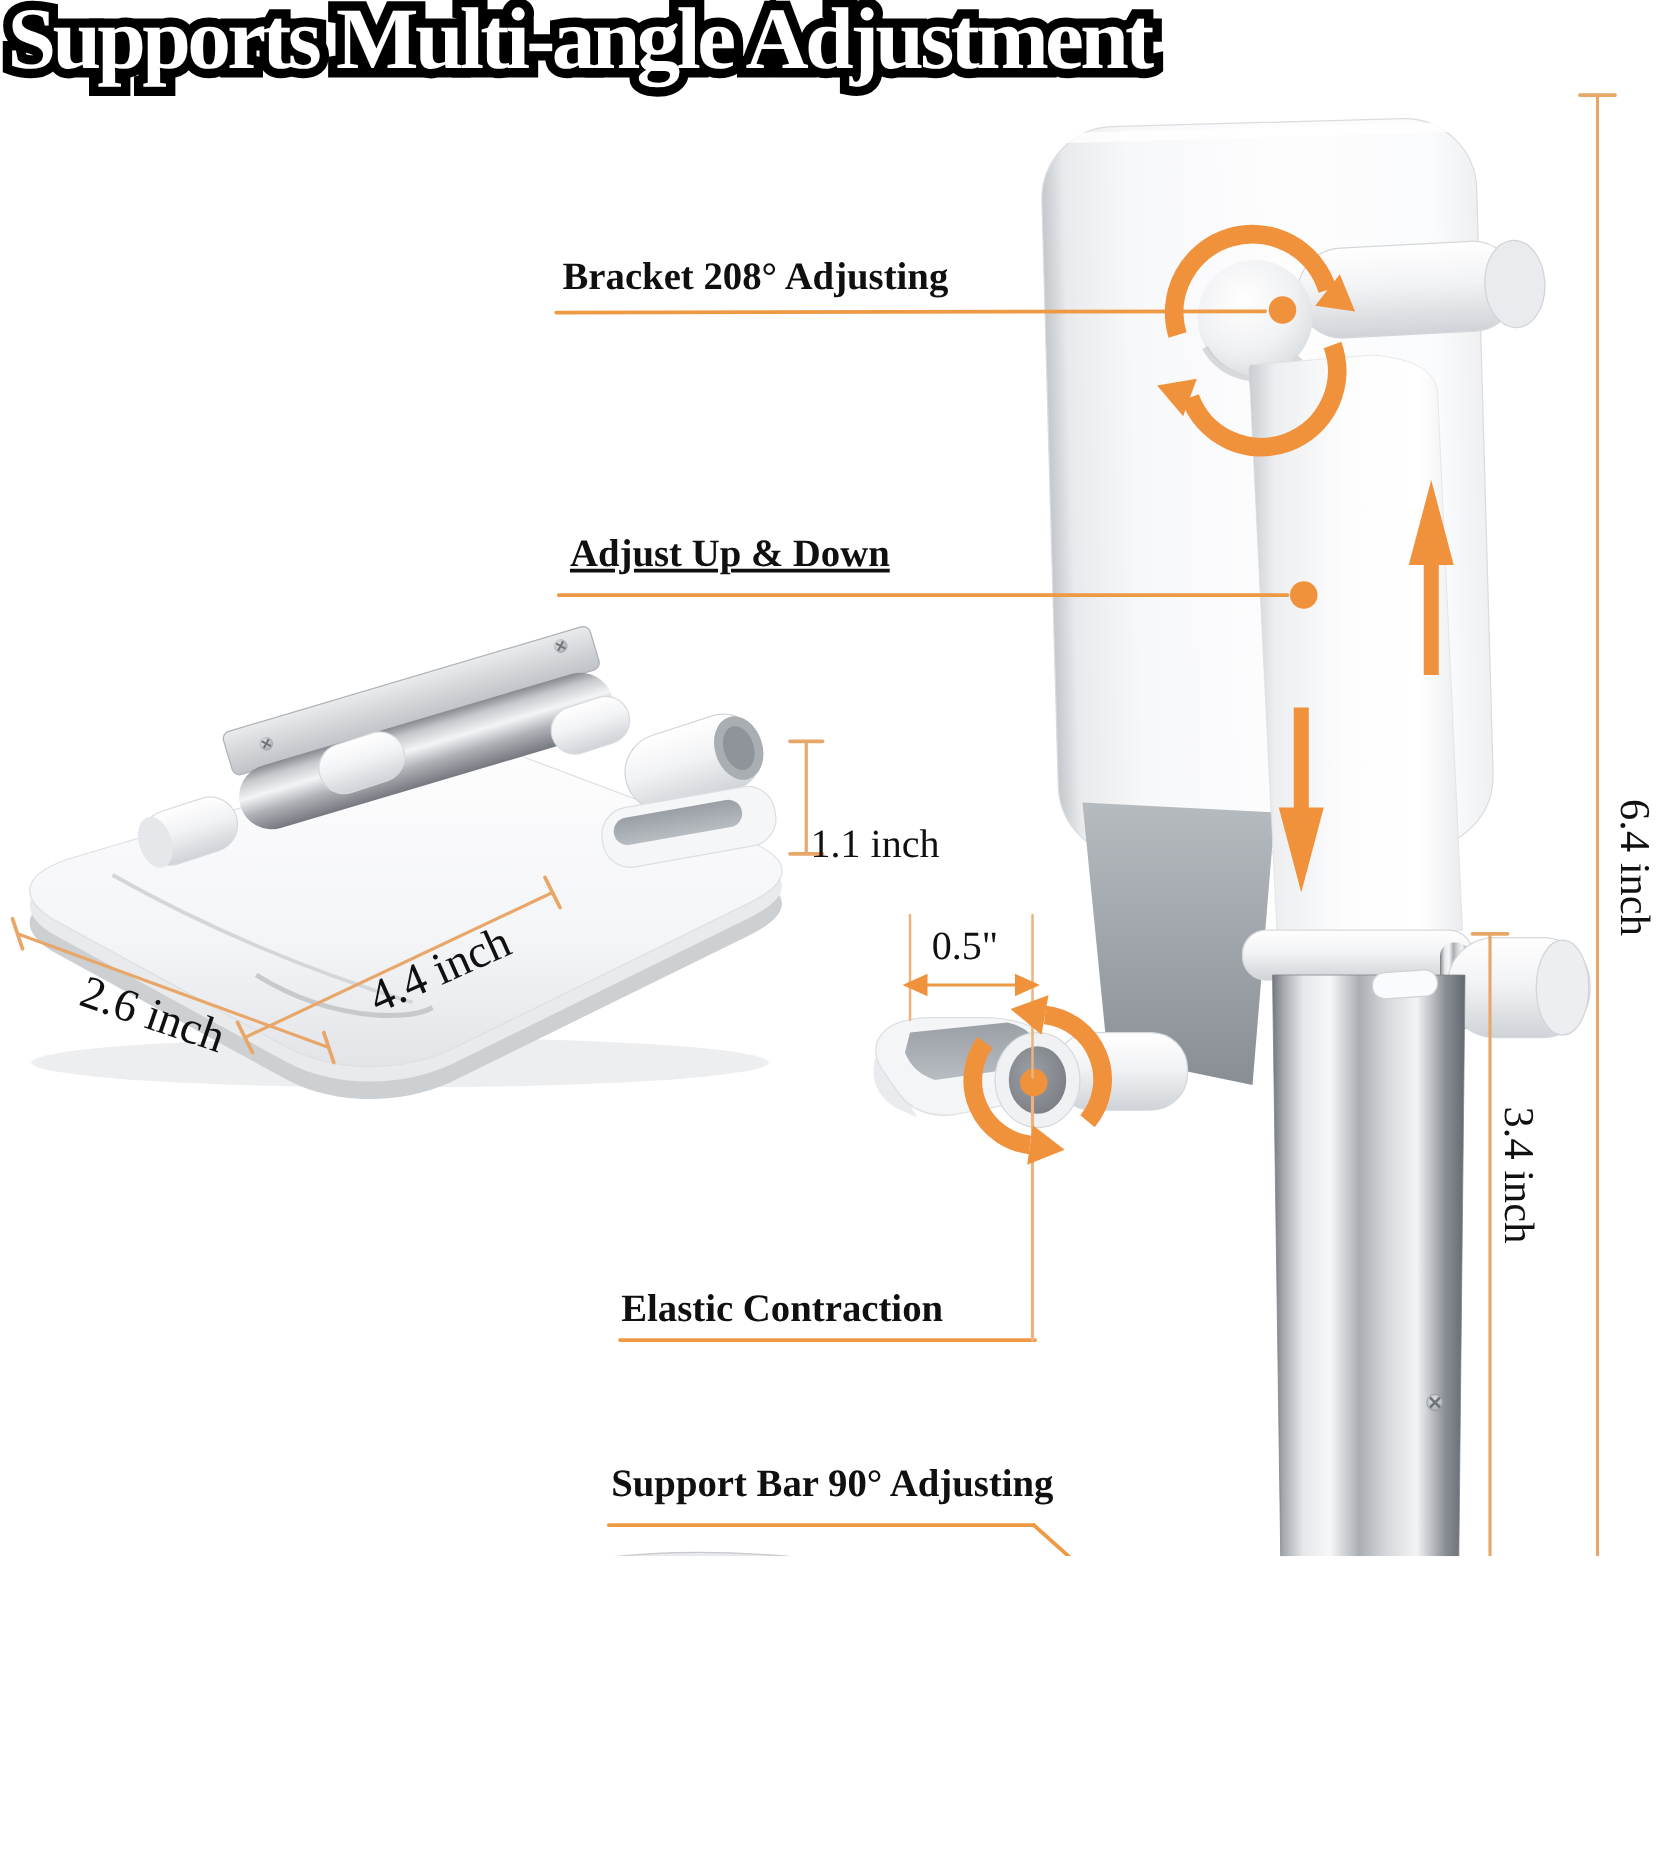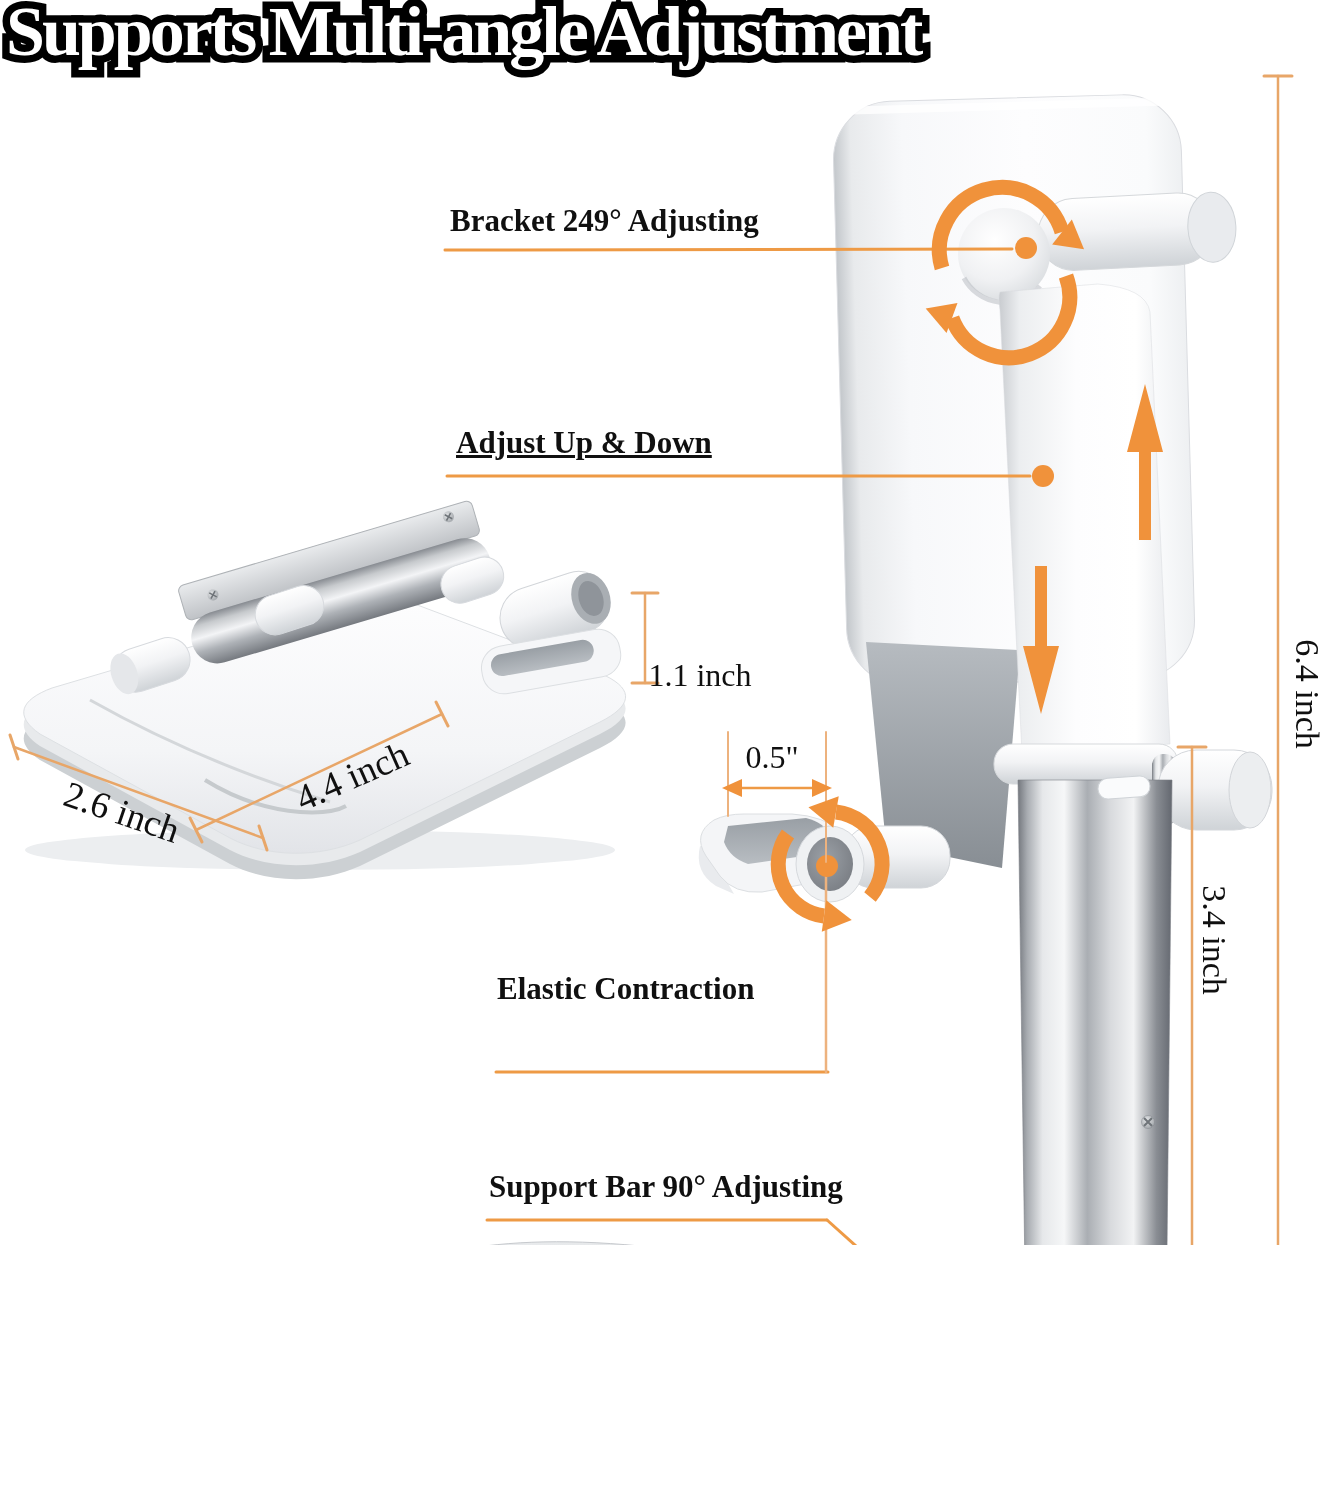--- a/index.html
+++ b/index.html
@@ -309,23 +309,23 @@
       <polygon points="0,-16 28,0 0,16" fill="#F0923B" transform="translate(1030,1424) rotate(15)"></polygon>
     </g>
   </g>
 </svg>
 
   <div class="title-wrap">
     <span class="title-layer t-stroke">Supports Multi-angle Adjustment</span>
     <span class="title-layer t-fill">Supports Multi-angle Adjustment</span>
   </div>
 
-  <div class="txt label" style="left:450px;top:203px;">Bracket 249° Adjusting</div>
+  <div class="txt label" style="left:450px;top:203px;">Bracket 208° Adjusting</div>
   <div class="txt label" style="left:456px;top:425px;text-decoration:underline;">Adjust Up &amp; Down</div>
-  <div class="txt label" style="left:497px;top:971px;text-align:center;">Elastic Contraction</div>
+  <div class="txt label" style="left:497px;top:1029px;text-align:center;">Elastic Contraction</div>
   <div class="txt label" style="left:489px;top:1169px;">Support Bar 90° Adjusting</div>
 
   <div class="txt dim rotc" style="left:700px;top:647px;transform:translate(-50%,-50%);margin-top:28px;">1.1 inch</div>
   <div class="txt dim rotc" style="left:122px;top:812px;transform:translate(-50%,-50%) rotate(19deg);font-size:37px;">2.6 inch</div>
   <div class="txt dim rotc" style="left:352px;top:776px;transform:translate(-50%,-50%) rotate(-24deg);font-size:37px;">4.4 inch</div>
   <div class="txt dim rotc" style="left:772px;top:757px;transform:translate(-50%,-50%);">0.5"</div>
   <div class="txt dim rotc" style="left:1307px;top:694px;transform:translate(-50%,-50%) rotate(90deg);font-size:34px;">6.4 inch</div>
   <div class="txt dim rotc" style="left:1214px;top:940px;transform:translate(-50%,-50%) rotate(90deg);font-size:34px;">3.4 inch</div>
 </div>
 

